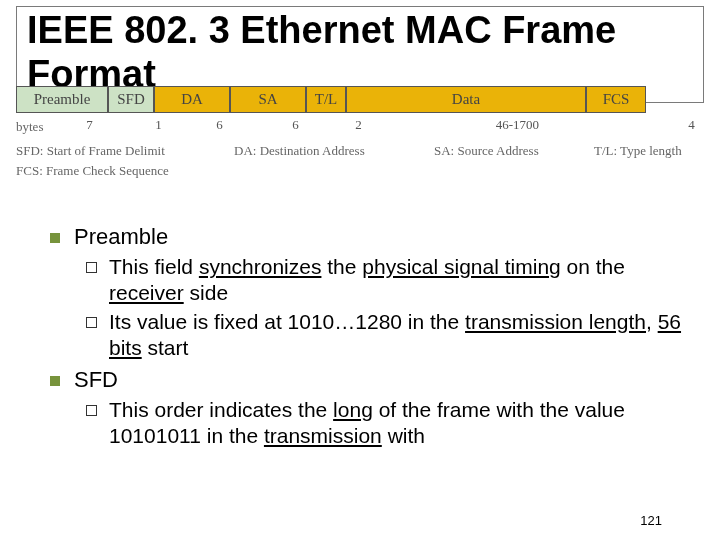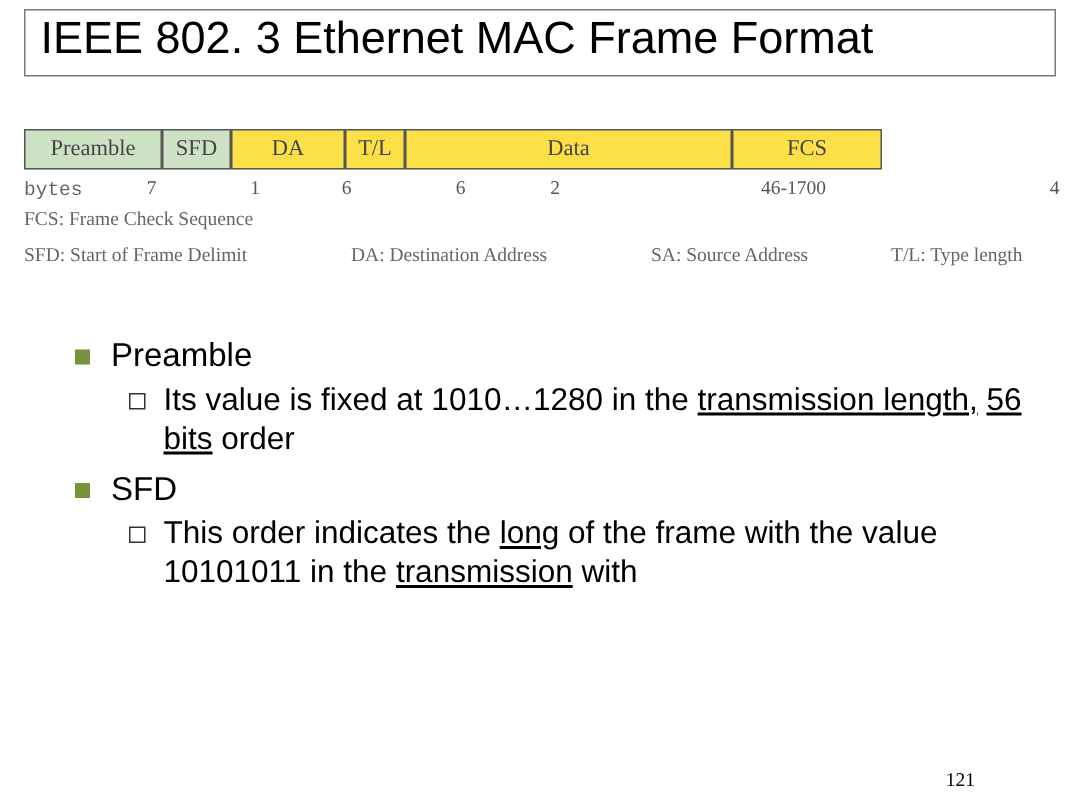--- a/index.html
+++ b/index.html
@@ -16,57 +16,57 @@
     width: 720px;
     height: 540px;
     box-sizing: border-box;
   }
   .title-box {
     border: 1px solid #7a7a7a;
     margin: 6px 16px 0 16px;
     padding: 2px 10px 6px 10px;
   }
   .title-text {
-    font-size: 30px;
-    font-weight: 400;
+    font-size: 38px;
+    font-weight: 700;
     line-height: 1.15;
   }
   .frame-table {
     position: absolute;
     top: 80px;
     left: 16px;
     right: 16px;
   }
   .frame-row {
     display: flex;
     width: 688px;
   }
   .cell {
     border: 1px solid #555;
     box-sizing: border-box;
     text-align: center;
     font-size: 15px;
     padding: 4px 0;
     color: #444;
     font-family: Georgia, 'Times New Roman', serif;
-    background: #fde047;
+    background: #eab308;
   }
   .cell.shaded {
     background: #cde2c5;
   }
   .bytes-row {
     display: flex;
     width: 688px;
     margin-top: 4px;
   }
   .bytes-label {
     width: 40px;
     font-size: 13px;
     color: #666;
-    font-family: Liberation Mono, monospace;
+    font-family: Liberation Serif, serif;
     padding-top: 2px;
   }
   .bytes-cell {
     text-align: center;
     font-size: 13px;
     color: #555;
     font-family: Georgia, 'Times New Roman', serif;
   }
   .legend-row {
     display: flex;
@@ -108,77 +108,83 @@
   .l2 .bullet {
     width: 9px;
     height: 9px;
     border: 1px solid #333;
     margin: 8px 12px 0 0;
     flex: 0 0 auto;
   }
   .u { text-decoration: underline; }
   .pagenum {
     position: absolute;
-    right: 70px;
+    right: 58px;
     bottom: 18px;
     font-size: 13px;
-    font-family: Liberation Serif, serif;
   }
 </style>
 </head>
 <body>
 
 <div class="slide">
 
   <div class="title-box">
     <div class="title-text">IEEE 802. 3 Ethernet MAC Frame Format</div>
   </div>
 
   <div class="frame-table">
     <div class="frame-row" id="frame-header-row">
         <div class="cell shaded" style="width: 92px;">Preamble</div>
         <div class="cell shaded" style="width: 46px;">SFD</div>
         <div class="cell" style="width: 76px;">DA</div>
+        <div class="cell" style="width: 76px;">SA</div>
         <div class="cell" style="width: 40px;">T/L</div>
-        <div class="cell" style="width: 218px;">Data</div>
-        <div class="cell" style="width: 100px;">FCS</div>
+        <div class="cell" style="width: 240px;">Data</div>
+        <div class="cell" style="width: 60px;">FCS</div>
       </div>
     <div class="bytes-row">
       <div class="bytes-label">bytes</div>
       <div id="bytes-cells" style="display: flex; flex: 1 1 0%; margin-left: -40px; padding-left: 40px;">
           <div class="bytes-cell" style="width: 92px;">7</div>
           <div class="bytes-cell" style="width: 46px;">1</div>
           <div class="bytes-cell" style="width: 76px;">6</div>
           <div class="bytes-cell" style="width: 76px;">6</div>
           <div class="bytes-cell" style="width: 50px;">2</div>
           <div class="bytes-cell" style="width: 268px;">46-1700</div>
           <div class="bytes-cell" style="width: 80px;">4</div>
         </div>
     </div>
-    <div class="legend-row" id="legend-row2" style="margin-top:4px;">
-        <div class="legend-item" style="width: 688px;">FCS: Frame Check Sequence</div>
-      </div>
     <div class="legend-row" id="legend-row1">
         <div class="legend-item" style="width: 218px;">SFD: Start of Frame Delimit</div>
         <div class="legend-item" style="width: 200px;">DA: Destination Address</div>
         <div class="legend-item" style="width: 160px;">SA: Source Address</div>
         <div class="legend-item" style="width: 110px;">T/L: Type length</div>
       </div>
+    <div class="legend-row" id="legend-row2" style="margin-top:4px;">
+        <div class="legend-item" style="width: 688px;">FCS: Frame Check Sequence</div>
+      </div>
   </div>
 
   <div class="body">
 
     <div class="l1">
       <span class="bullet"></span>
       <span>Preamble</span>
     </div>
     <div class="l2">
       <span class="bullet"></span>
       <span>
-        <span>Its value is fixed at 1010…1280 in the </span><span class="u">transmission length,</span><span> </span><span class="u">56 bits</span><span> order</span>
+        <span>This field </span><span class="u">synchronizes</span><span> the </span><span class="u">physical signal timing</span><span> on the </span><span class="u">receiver</span><span> side</span>
+      </span>
+    </div>
+    <div class="l2">
+      <span class="bullet"></span>
+      <span>
+        <span>Its value is fixed at 1010…1280 in the </span><span class="u">transmission length,</span><span> </span><span class="u">56 bits</span><span> start</span>
       </span>
     </div>
 
     <div class="l1">
       <span class="bullet"></span>
       <span>SFD</span>
     </div>
     <div class="l2">
       <span class="bullet"></span>
       <span>

